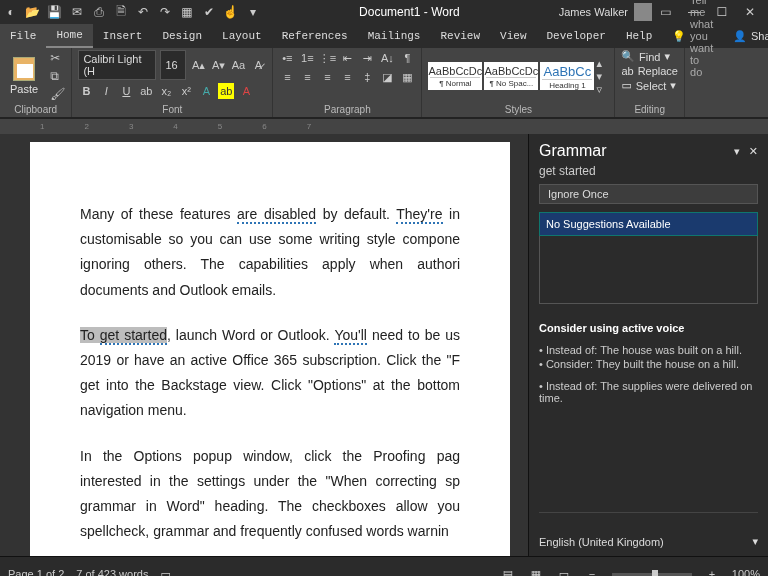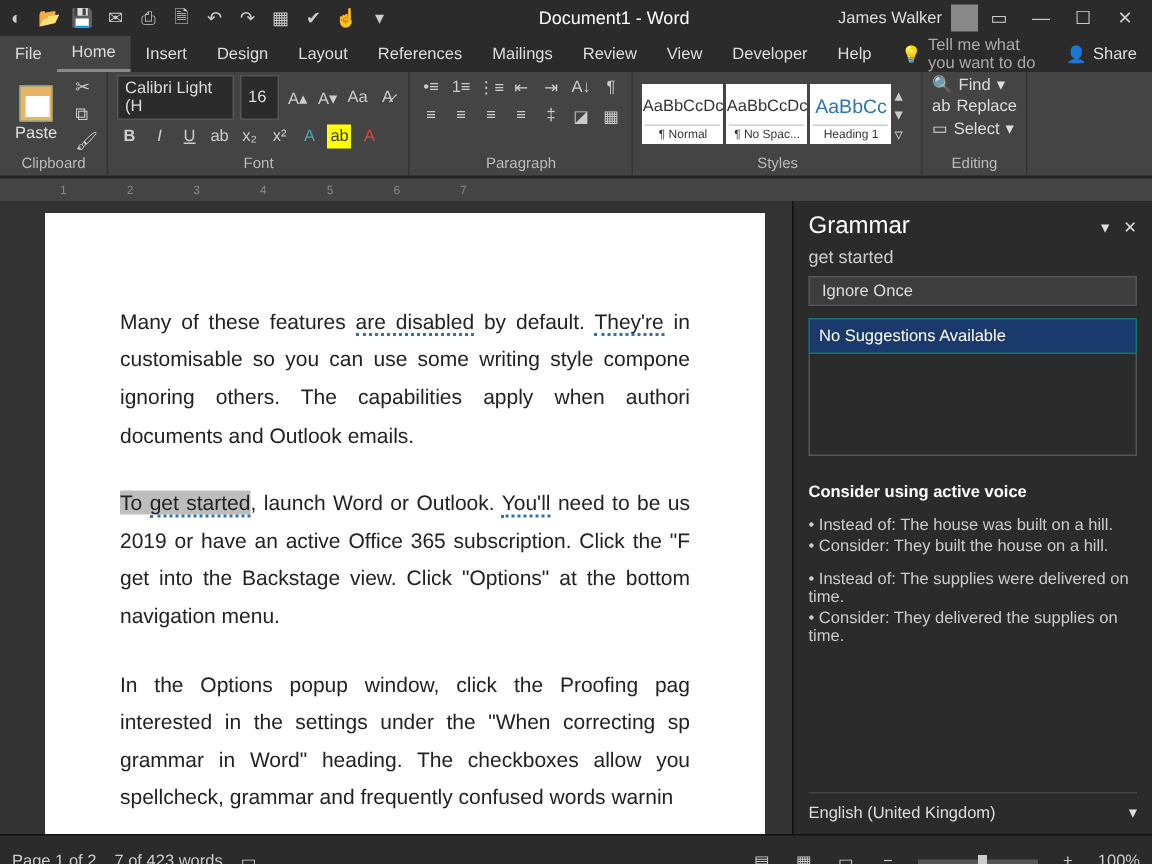--- a/index.html
+++ b/index.html
@@ -7,21 +7,21 @@
 
 .titlebar { height: 24px; background: #2b2b2b; display: flex; align-items: center; padding: 0 4px; }
 .titlebar .qat { display: flex; gap: 8px; align-items: center; }
 .titlebar .qat span { width: 14px; height: 14px; display: inline-flex; align-items: center; justify-content: center; color: #ccc; font-size: 12px; }
 .titlebar .title { flex: 1; text-align: center; font-size: 12px; color: #fff; }
 .titlebar .user { display: flex; align-items: center; gap: 6px; font-size: 11px; color: #ddd; }
 .titlebar .avatar { width: 18px; height: 18px; background: #888; }
 .titlebar .winbtn { width: 28px; text-align: center; font-size: 12px; color: #ccc; }
 
 .menubar { height: 24px; background: #2b2b2b; display: flex; align-items: center; font-size: 11px; }
-.menubar .tab { padding: 4px 10px; height: 100%; display: flex; align-items: center; color: #ddd; cursor: pointer; }
+.menubar .tab { padding: 4px 10px; height: 100%; display: flex; align-items: center; color: #ddd; cursor: pointer; font-family: Liberation Mono, monospace; }
 .menubar .tab.file { background: #444; }
 .menubar .tab.active { background: #444; border-bottom: 2px solid #888; }
 .menubar .spacer { flex: 1; }
 .menubar .tellme { display: flex; align-items: center; gap: 4px; padding: 0 10px; color: #aaa; }
 .menubar .share { padding: 0 10px; color: #ddd; display: flex; align-items: center; gap: 4px; }
 
 .ribbon { background: #444; height: 70px; display: flex; border-bottom: 1px solid #222; }
 .rgroup { border-right: 1px solid #333; padding: 2px 6px 0 6px; display: flex; flex-direction: column; justify-content: space-between; }
 .rgroup .label { text-align: center; font-size: 10px; color: #bbb; padding: 2px 0; }
 .rgroup .body { flex:1; display:flex; align-items:center; gap:4px; }
@@ -32,21 +32,21 @@
 .paste-icon::after{content:"";position:absolute;top:6px;left:3px;width:16px;height:14px;background:#fff;}
 .mini-col { display:flex; flex-direction:column; gap:4px; margin-left:4px;}
 .mini-col span{ color:#ccc; font-size:12px;}
 
 .font .body, .para .body { flex-direction: column; gap: 3px; align-items:flex-start;}
 .row { display:flex; gap:4px; align-items:center;}
 .sel { background:#2b2b2b; border:1px solid #555; color:#ddd; font-size:11px; height:30px; padding:0 4px; display:flex; align-items:center;}
 .ibtn { width:16px; height:16px; display:inline-flex; align-items:center; justify-content:center; color:#ccc; font-size:11px;}
 
 .styles .body { gap: 2px;}
-.style-card { width:54px; height:40px; background:#fff; color:#333; font-size:8px; display:flex; flex-direction:column; padding:2px; }
+.style-card { width:54px; height:28px; background:#fff; color:#333; font-size:8px; display:flex; flex-direction:column; padding:2px; }
 .style-card .preview { flex:1; display:flex; align-items:center; justify-content:center; font-size:11px; }
 .style-card.heading .preview { color:#2e74b5; font-size:13px;}
 .style-card .sname { font-size:8px; border-top:1px solid #ccc; text-align:center; padding-top:1px;}
 .styles-more { width:12px; display:flex; flex-direction:column; justify-content:space-around; color:#ccc;}
 
 .editing .body { flex-direction: column; align-items:flex-start; gap:2px;}
 .efind { display:flex; gap:4px; align-items:center; font-size:11px; color:#ddd;}
 
 .ruler { height: 16px; background:#444; border-top:1px solid #222; display:flex; align-items:center; padding-left:40px; color:#888; font-size:8px; gap:40px;}
 
@@ -62,21 +62,21 @@
 .pane-head h2 { font-size:16px; font-weight:normal; color:#fff;}
 .pane .subtitle { font-size:12px; color:#ccc; margin-top:4px;}
 .pane .btn { background:#3d3d3d; border:1px solid #555; padding:3px 8px; display:inline-block; margin-top:6px; font-size:11px;}
 .pane .sugg { background:#1a3a6e; color:#fff; padding:5px 6px; margin-top:8px; border:1px solid #0f766e;}
 .pane .sugg-empty { height:68px; border:1px solid #555; border-top:none;}
 .pane .advice { margin-top:18px;}
 .pane .advice h3 { font-size:11px; font-weight:bold; color:#fff;}
 .pane .advice p { color:#bbb; margin-top:2px;}
 .pane ul { list-style:none; margin-top:10px;}
 .pane li { margin:2px 0; color:#ccc;}
-.pane .lang { margin-top:auto; border-top:1px solid #444; padding-top:6px; display:flex; justify-content:space-between; align-items:center;}
+.pane .lang { margin-top:auto; border-top:1px solid #444; padding-top:22px; display:flex; justify-content:space-between; align-items:center;}
 
 .statusbar { height:35px; background:#2b2b2b; border-top:1px solid #111; display:flex; align-items:center; font-size:11px; color:#ccc; padding:0 8px; gap:12px;}
 .statusbar .spacer { flex:1;}
 .statusbar .zicon { width:16px; text-align:center;}
 .zoom-slider { width:80px; height:3px; background:#555; position:relative;}
 .zoom-slider::after{content:"";position:absolute;left:50%;top:-3px;width:6px;height:9px;background:#ccc;}
 </style>
 </head>
 <body>
 
@@ -259,21 +259,20 @@
     <div class="sugg">No Suggestions Available</div>
     <div class="sugg-empty"></div>
     <div class="advice">
       <h3>Consider using active voice</h3>
       <ul>
         <li>• Instead of: The house was built on a hill.</li>
         <li>• Consider: They built the house on a hill.</li>
       </ul>
       <ul style="">
         <li>• Instead of: The supplies were delivered on time.</li>
-        <li>• Consider: They delivered the supplies on time.</li>
       </ul>
     </div>
     <div class="lang">
         <span>English (United Kingdom)</span>
         <span>▾</span>
       </div>
   </div>
 </div>
 
 <div class="statusbar">

